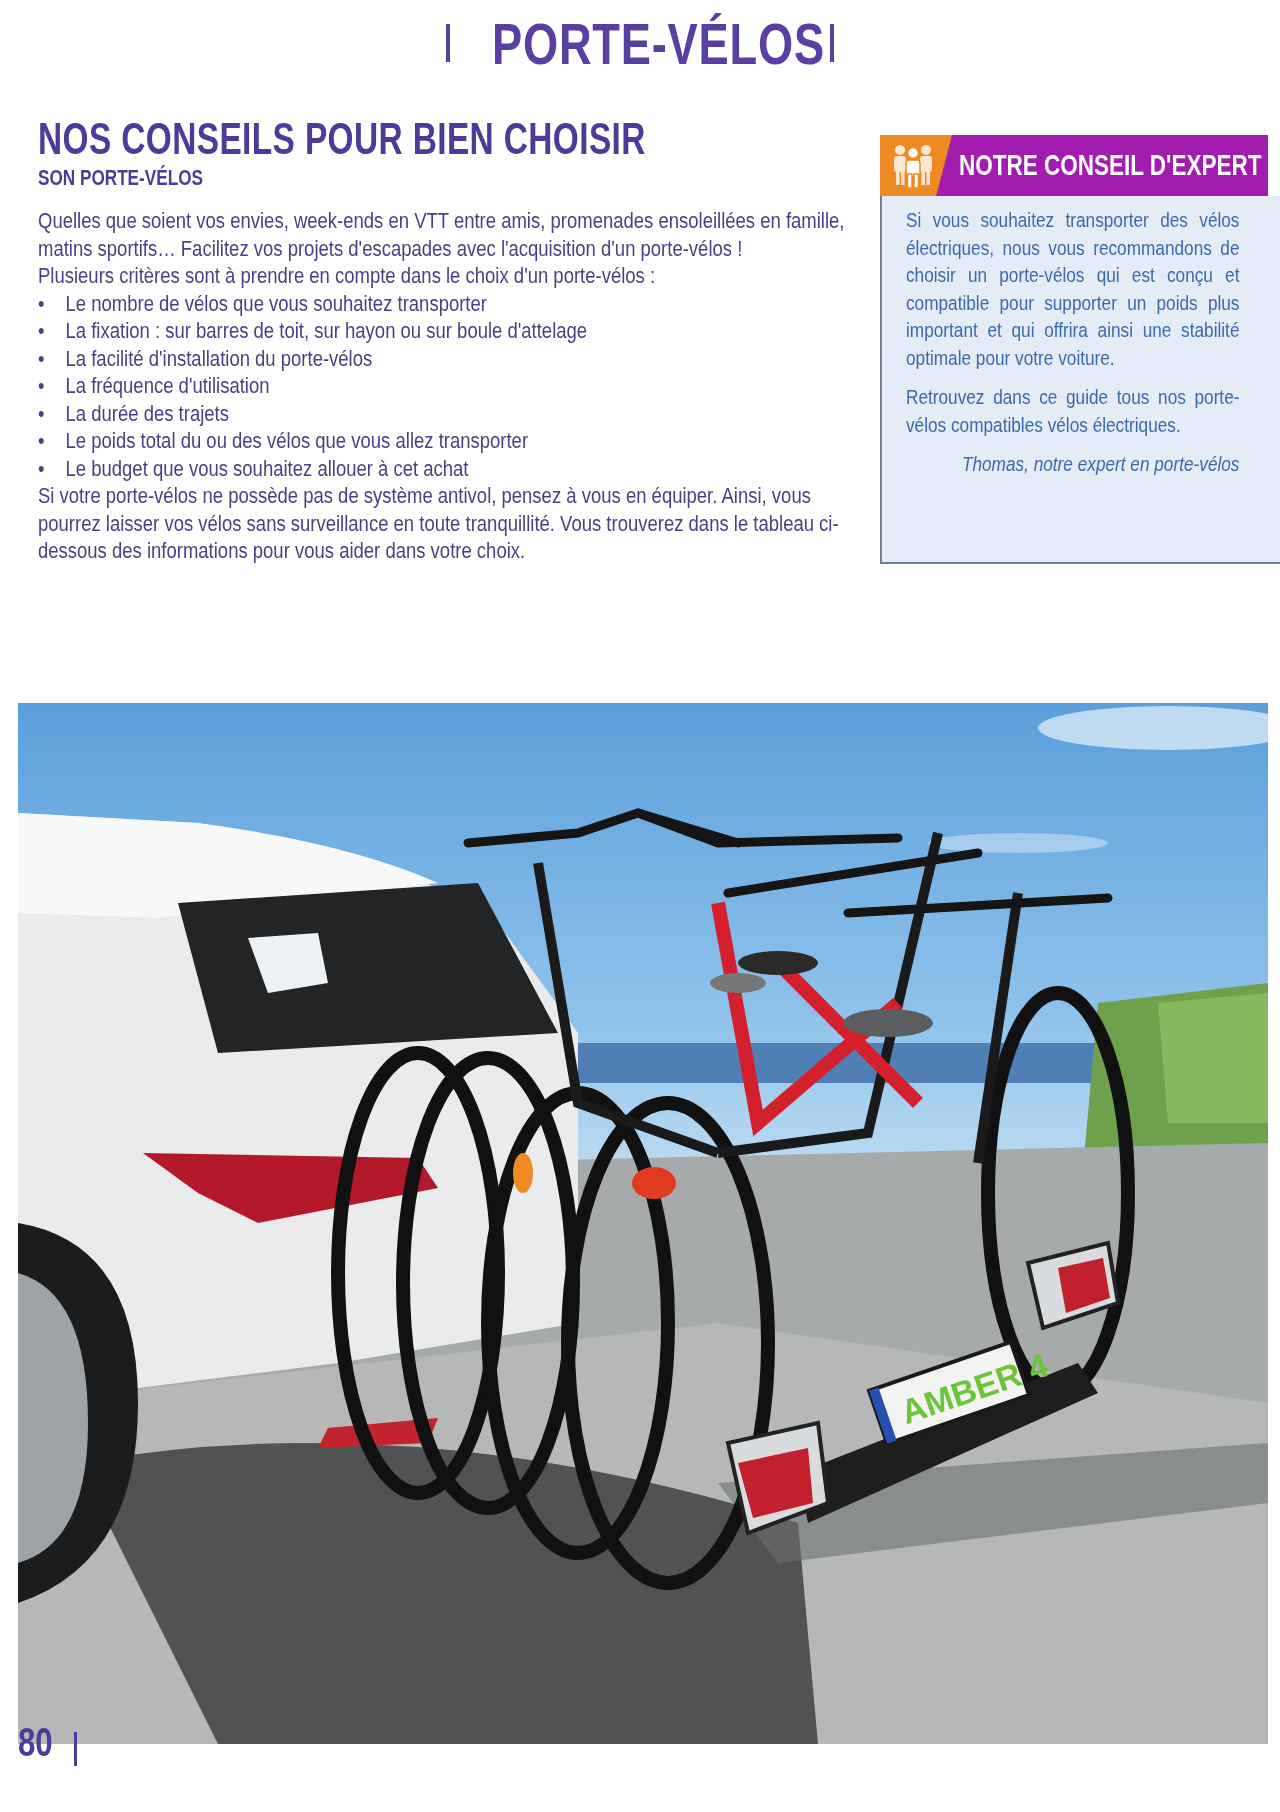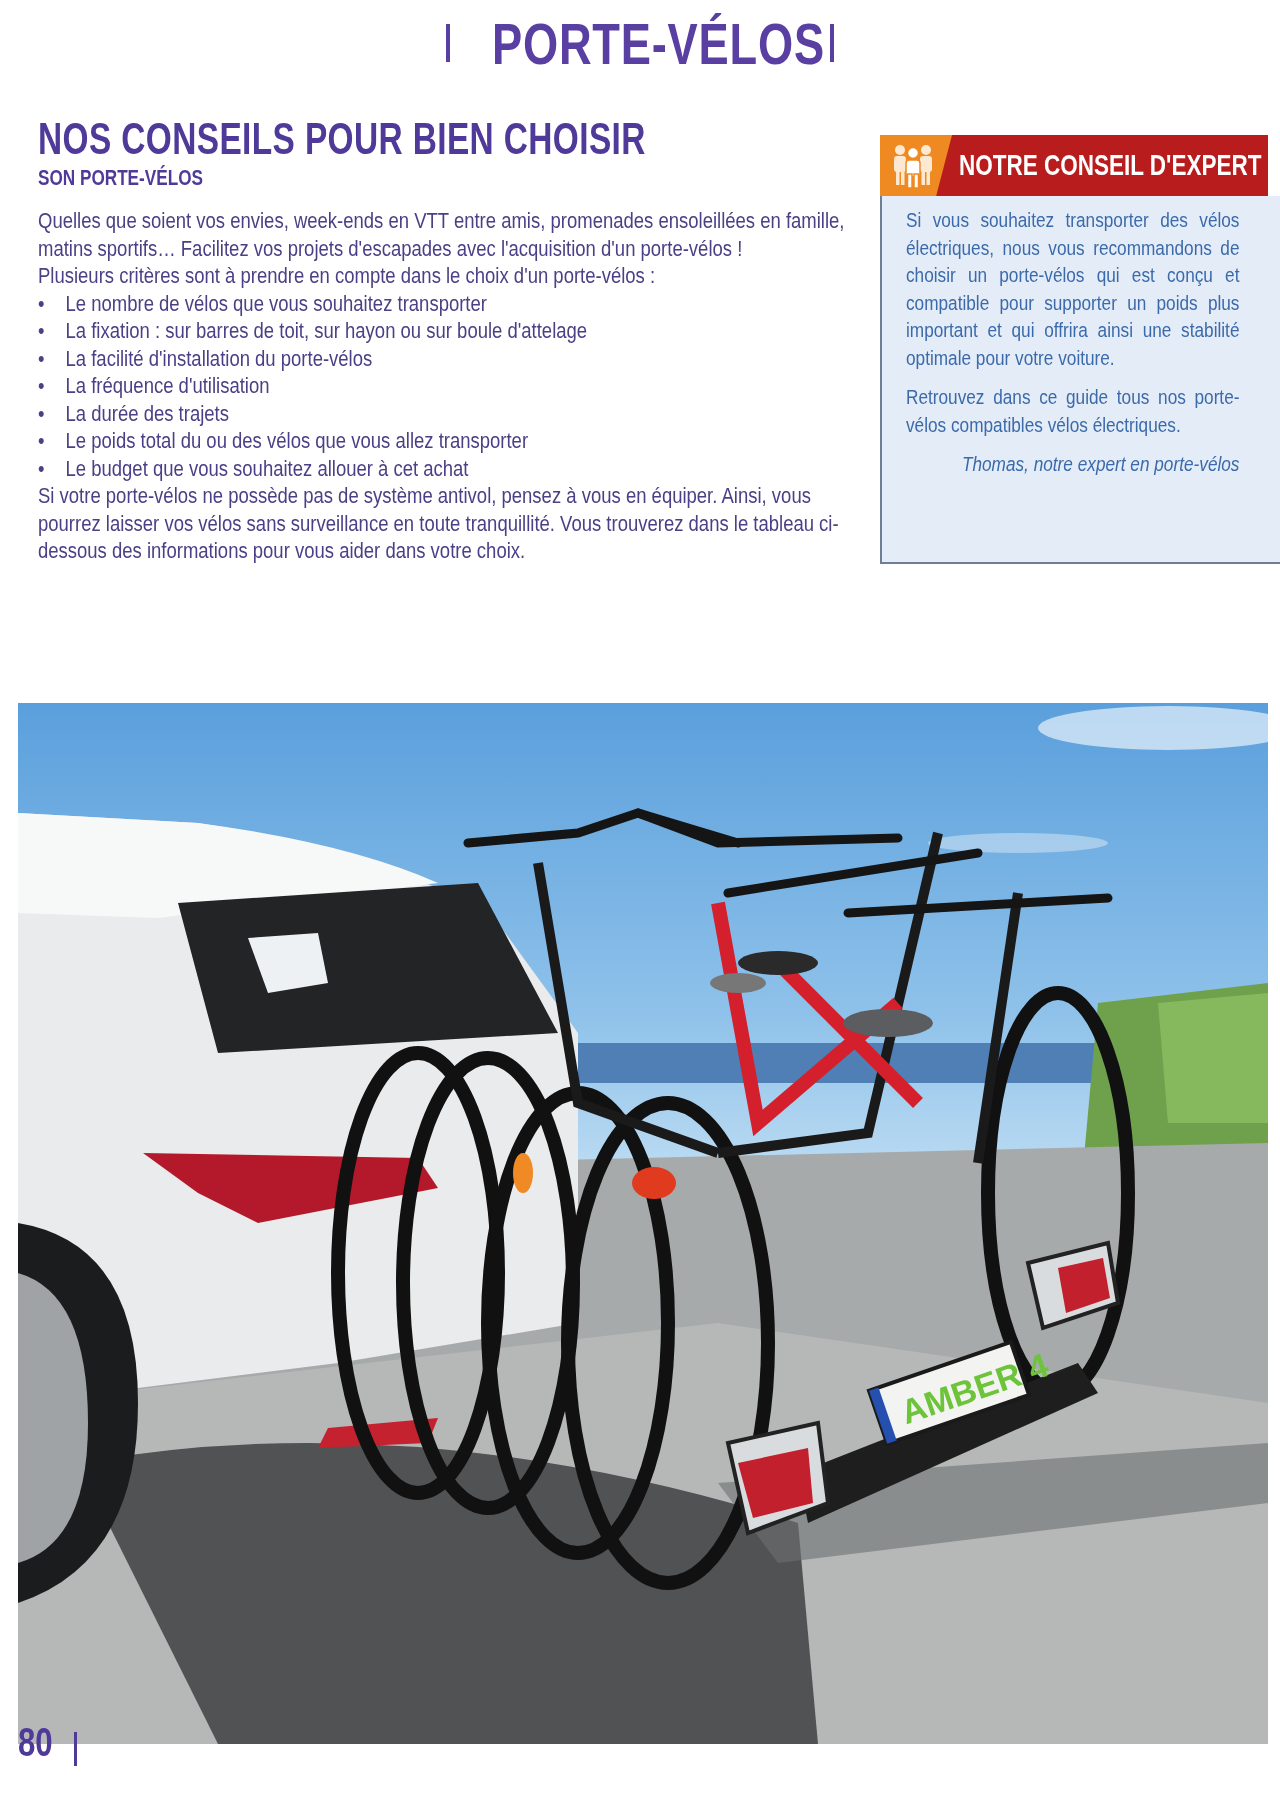--- a/index.html
+++ b/index.html
@@ -19,21 +19,21 @@
       transform:scaleX(0.78); transform-origin:left top; white-space:nowrap; }
 
   .body-text { position:absolute; left:38px; top:208px; width:960px; color:#4b3f86; font-size:21.5px;
       line-height:27.5px; transform:scaleX(0.86); transform-origin:left top; }
   .body-text p { margin:0; }
   .body-text ul { margin:0; padding:0; list-style:none; }
   .body-text li { position:relative; padding-left:32px; }
   .body-text li .bullet { position:absolute; left:0; top:0; }
 
   .expert { position:absolute; left:880px; top:135px; width:388px; height:431px; }
-  .expert-header { position:absolute; left:0; top:0; width:388px; height:61px; background:#b91c1c; overflow:hidden; }
+  .expert-header { position:absolute; left:0; top:0; width:388px; height:61px; background:#a21caf; overflow:hidden; }
   .expert-header .orange { position:absolute; left:0; top:0; width:72px; height:61px; background:#ef8a22;
       clip-path:polygon(0 0, 100% 0, 78% 100%, 0 100%); }
   .expert-header .icon { position:absolute; left:12px; top:8px; width:42px; height:46px; }
   .expert-header .title { position:absolute; left:79px; top:13px; color:#ffffff; font-size:30px; font-weight:bold;
       transform:scaleX(0.75); transform-origin:left top; white-space:nowrap; }
   .expert-body { position:absolute; left:0; top:61px; width:384px; height:366px; background:#e4ecf8;
       border:2px solid #6c7f95; border-top:none;padding-left:44px; }
   .expert-body .content { position:absolute; left:24px; top:10px; width:397px; color:#3b6aaa; font-size:20.5px;
       line-height:27.5px; transform:scaleX(0.84); transform-origin:left top; text-align:justify; }
   .expert-body p { margin:0 0 12px 0; }

